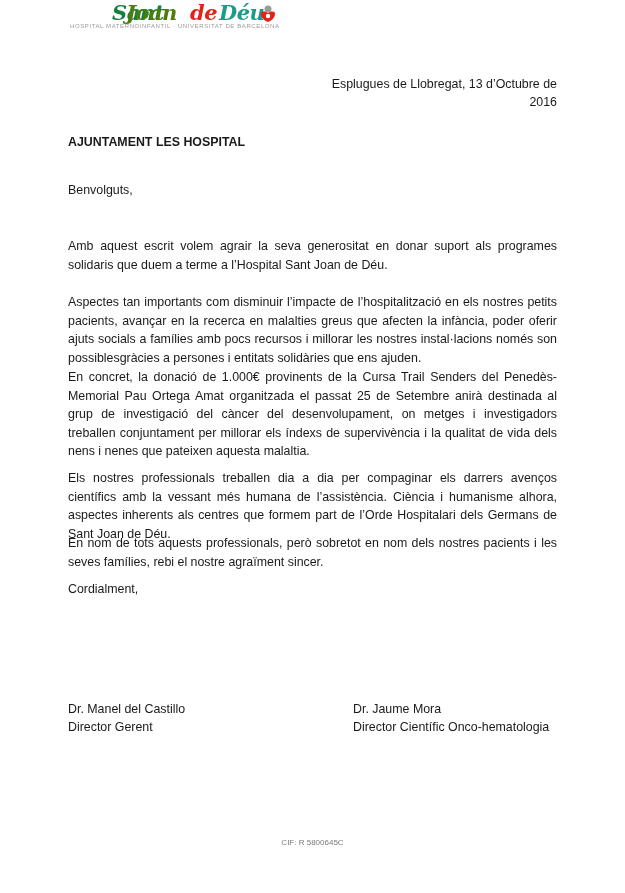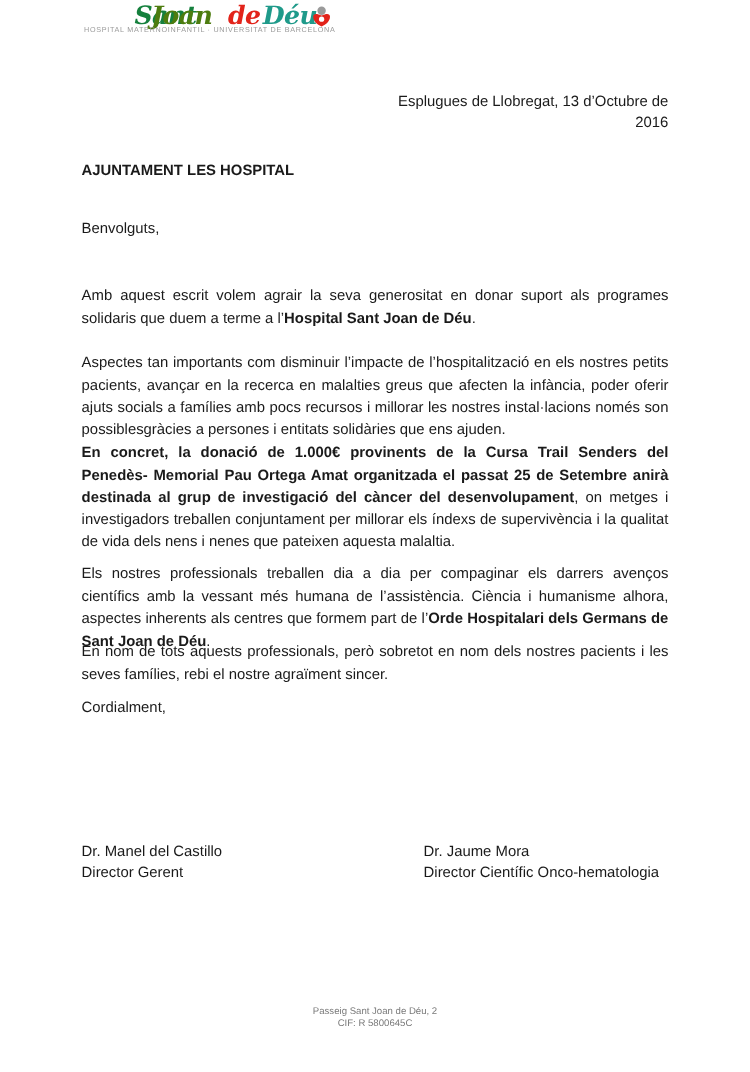--- a/index.html
+++ b/index.html
@@ -6,21 +6,21 @@
     body {
       width: 625px; height: 893px; position: relative; overflow: hidden;
       font-family: "Liberation Sans", sans-serif; color: #1a1a1a;
     }
     .logo { position: absolute; left: 70px; top: 2px; width: 210px; height: 30px; }
     .logo-word { position: absolute; top: 0; font-family: "DejaVu Serif", serif; font-style: italic; font-size: 21px; font-weight: bold; letter-spacing: -0.5px; line-height: 22px; }
     .logo-sub { position: absolute; left: 0; top: 21px; font-size: 6px; color: #9a9a9a; letter-spacing: 0.6px; white-space: nowrap; }
     .logo-emblem { position: absolute; left: 190px; top: 3px; width: 16px; height: 18px; }
     .text { position: absolute; font-size: 12.4px; line-height: 18px; }
     .para { position: absolute; left: 68px; width: 489px; font-size: 12.4px; line-height: 18.5px; text-align: justify; }
-    .para b { font-weight: bold; }
+    .para b { font-weight: normal; }
     .footer { position: absolute; left: 0; width: 625px; text-align: center; font-size: 8px; line-height: 10px; color: #7a7a7a; }
   </style>
 </head>
 <body>
 
 <div class="logo">
   <span class="logo-word" style="left: 18px; color: #15803d; margin-left: 24px;">Sant</span>
   <span class="logo-word" style="left: 56px; color: #4d7c0f;">Joan</span>
   <span class="logo-word" style="left: 120px; color: rgb(226, 35, 26);">de</span>
   <span class="logo-word" style="left: 149px; color: rgb(31, 154, 138);">Déu</span>
@@ -45,15 +45,14 @@
 <div class="para" style="top:534px;"><span>En nom de tots aquests professionals, però sobretot en nom dels nostres pacients i les seves famílies, rebi el nostre agraïment sincer.</span></div>
 
 <div class="text" style="left:68px; top:580px;">Cordialment,</div>
 
 <div class="text" style="left:68px; top:700px;">Dr. Manel del Castillo</div>
 <div class="text" style="left:68px; top:718px;">Director Gerent</div>
 <div class="text" style="left:353px; top:700px;">Dr. Jaume Mora</div>
 <div class="text" style="left:353px; top:718px;">Director Científic Onco-hematologia</div>
 
 <div class="footer" style="top:838px;">
-  <div>Passeig Sant Joan de Déu, 2</div>
   <div>CIF: R 5800645C</div>
 </div>
 
 </body></html>

